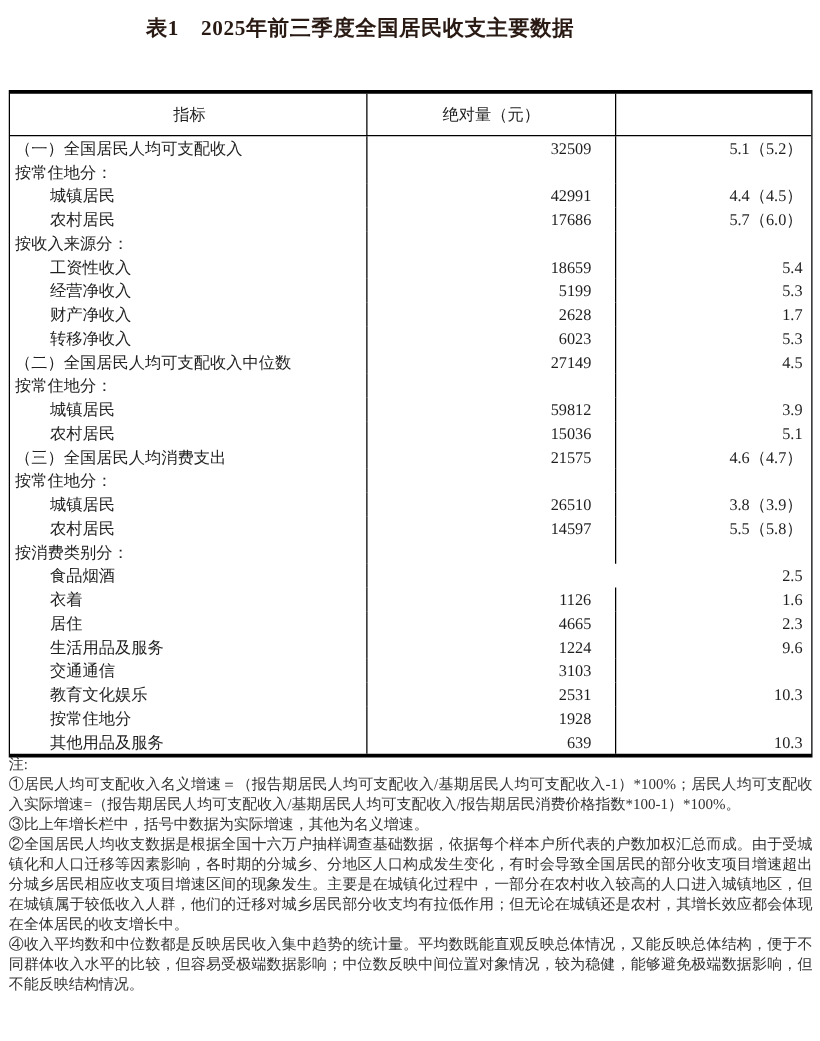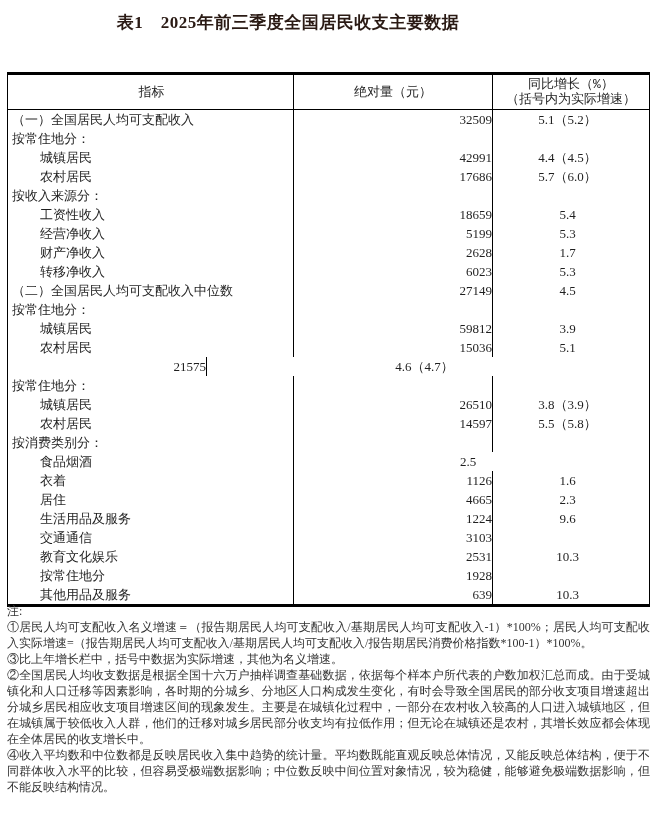--- a/index.html
+++ b/index.html
@@ -47,21 +47,20 @@
   .th {
     box-sizing: border-box;
     display: flex;
     flex-direction: column;
     justify-content: center;
     align-items: center;
     text-align: center;
     min-height: 33px;
     line-height: 15px;
     padding: 2px 2px;
-    font-family: Liberation Mono, monospace;
   }
   .trow {
     display: flex;
     height: 19px;
     line-height: 19px;
   }
   .td {
     box-sizing: border-box;
     overflow: hidden;
     white-space: nowrap;
@@ -73,23 +72,24 @@
   }
   .c2 {
     width: 199px;
     border-right: 1.5px solid #000;
   }
   .c3 {
     flex: 1;
   }
   .td.c2.num {
     text-align: right;
+    padding-right: 19px;
   }
   .td.c3.num {
-    text-align: center;
+    text-align: right;
     padding-right: 7px;
   }
   .trow .indent1 {
     padding-left: 28px;
     display: inline-block;
   }
   .notes {
     position: absolute;
     left: 7px;
     top: 604px;
@@ -110,24 +110,20 @@
 <body>
 
 <div class="page">
 
   <h1 class="title">表1　2025年前三季度全国居民收支主要数据</h1>
 
   <div class="table">
     <div class="thead">
       <div class="th c1">指标</div>
       <div class="th c2">绝对量（元）</div>
-      <div class="th c3">
-        <div>同比增长（%）</div>
-        <div>（括号内为实际增速）</div>
-      </div>
     </div>
     <div class="tbody" id="tbody">
   <div class="trow">
     <div class="td c1"><span class="rlabel">（一）全国居民人均可支配收入</span></div>
     <div class="td c2 num">32509</div>
     <div class="td c3 num">5.1（5.2）</div>
   </div>
 
   <div class="trow">
     <div class="td c1"><span class="rlabel">按常住地分：</span></div>
@@ -195,20 +191,21 @@
     <div class="td c3 num">3.9</div>
   </div>
 
   <div class="trow">
     <div class="td c1"><span class="rlabel indent1">农村居民</span></div>
     <div class="td c2 num">15036</div>
     <div class="td c3 num">5.1</div>
   </div>
 
   <div class="trow">
+    <div class="td c1"><span class="rlabel">（三）全国居民人均消费支出</span></div>
     <div class="td c2 num">21575</div>
     <div class="td c3 num">4.6（4.7）</div>
   </div>
 
   <div class="trow">
     <div class="td c1"><span class="rlabel">按常住地分：</span></div>
     <div class="td c2 num"></div>
     <div class="td c3 num"></div>
   </div>
 

